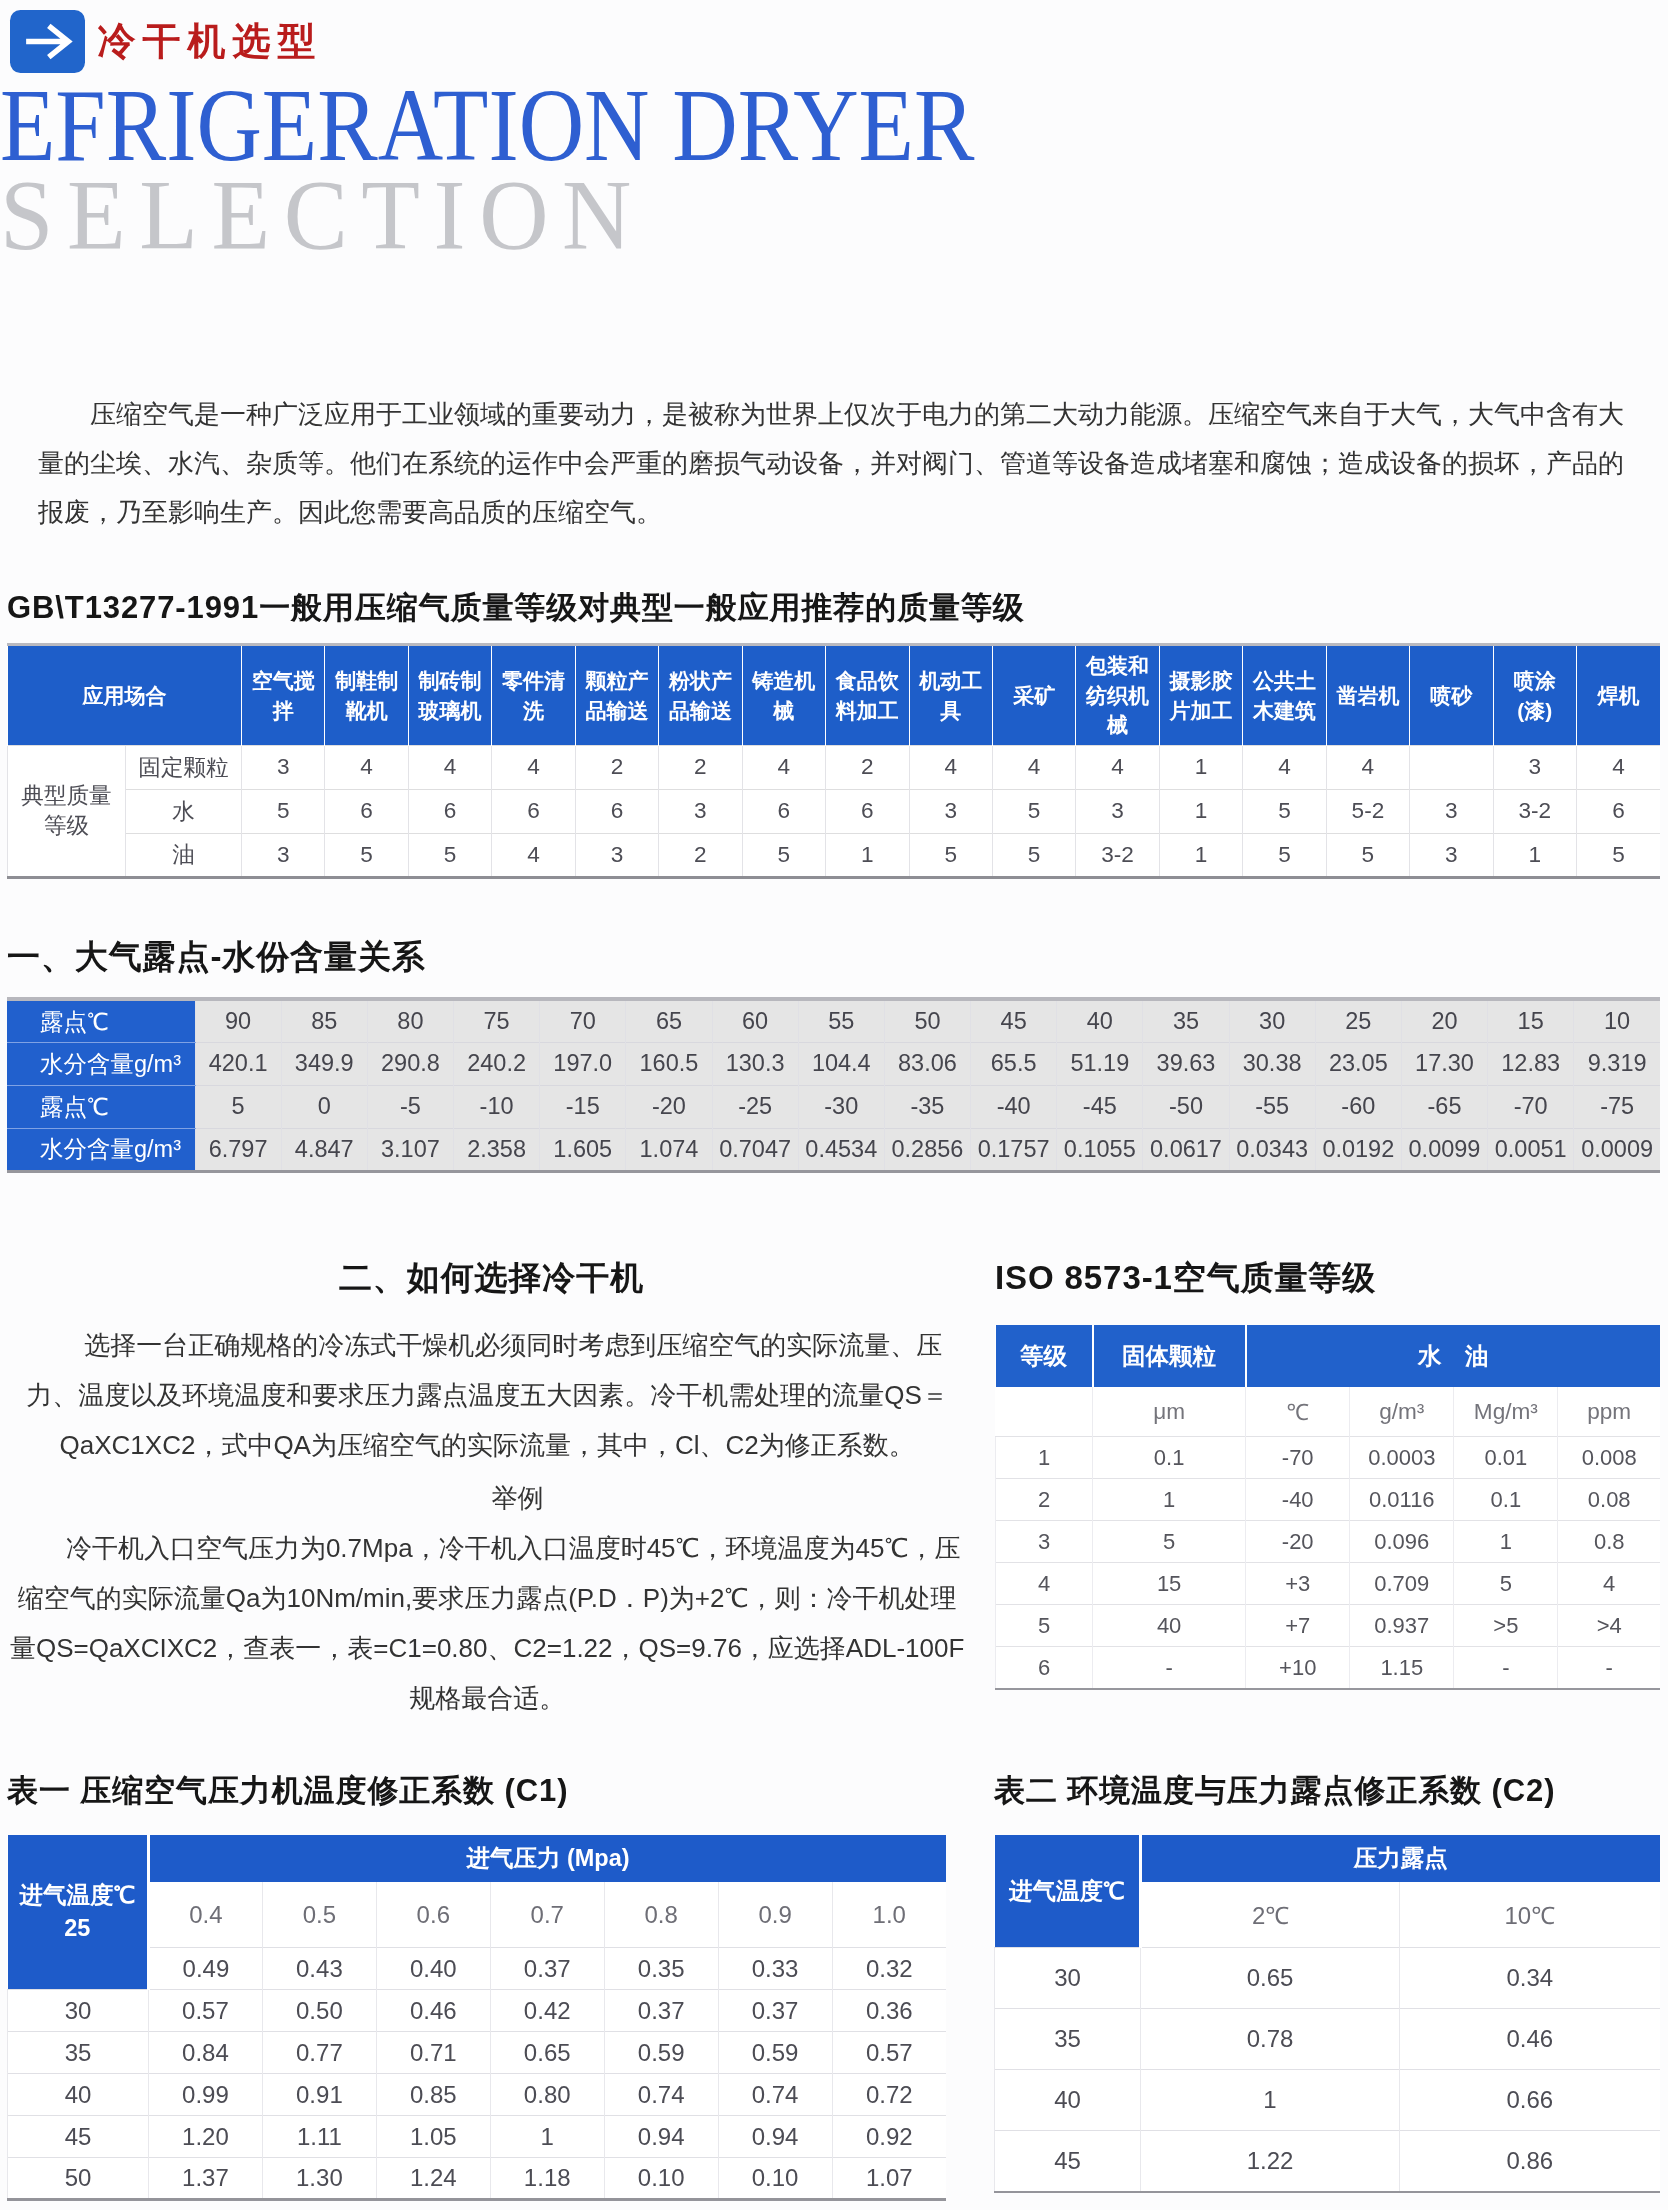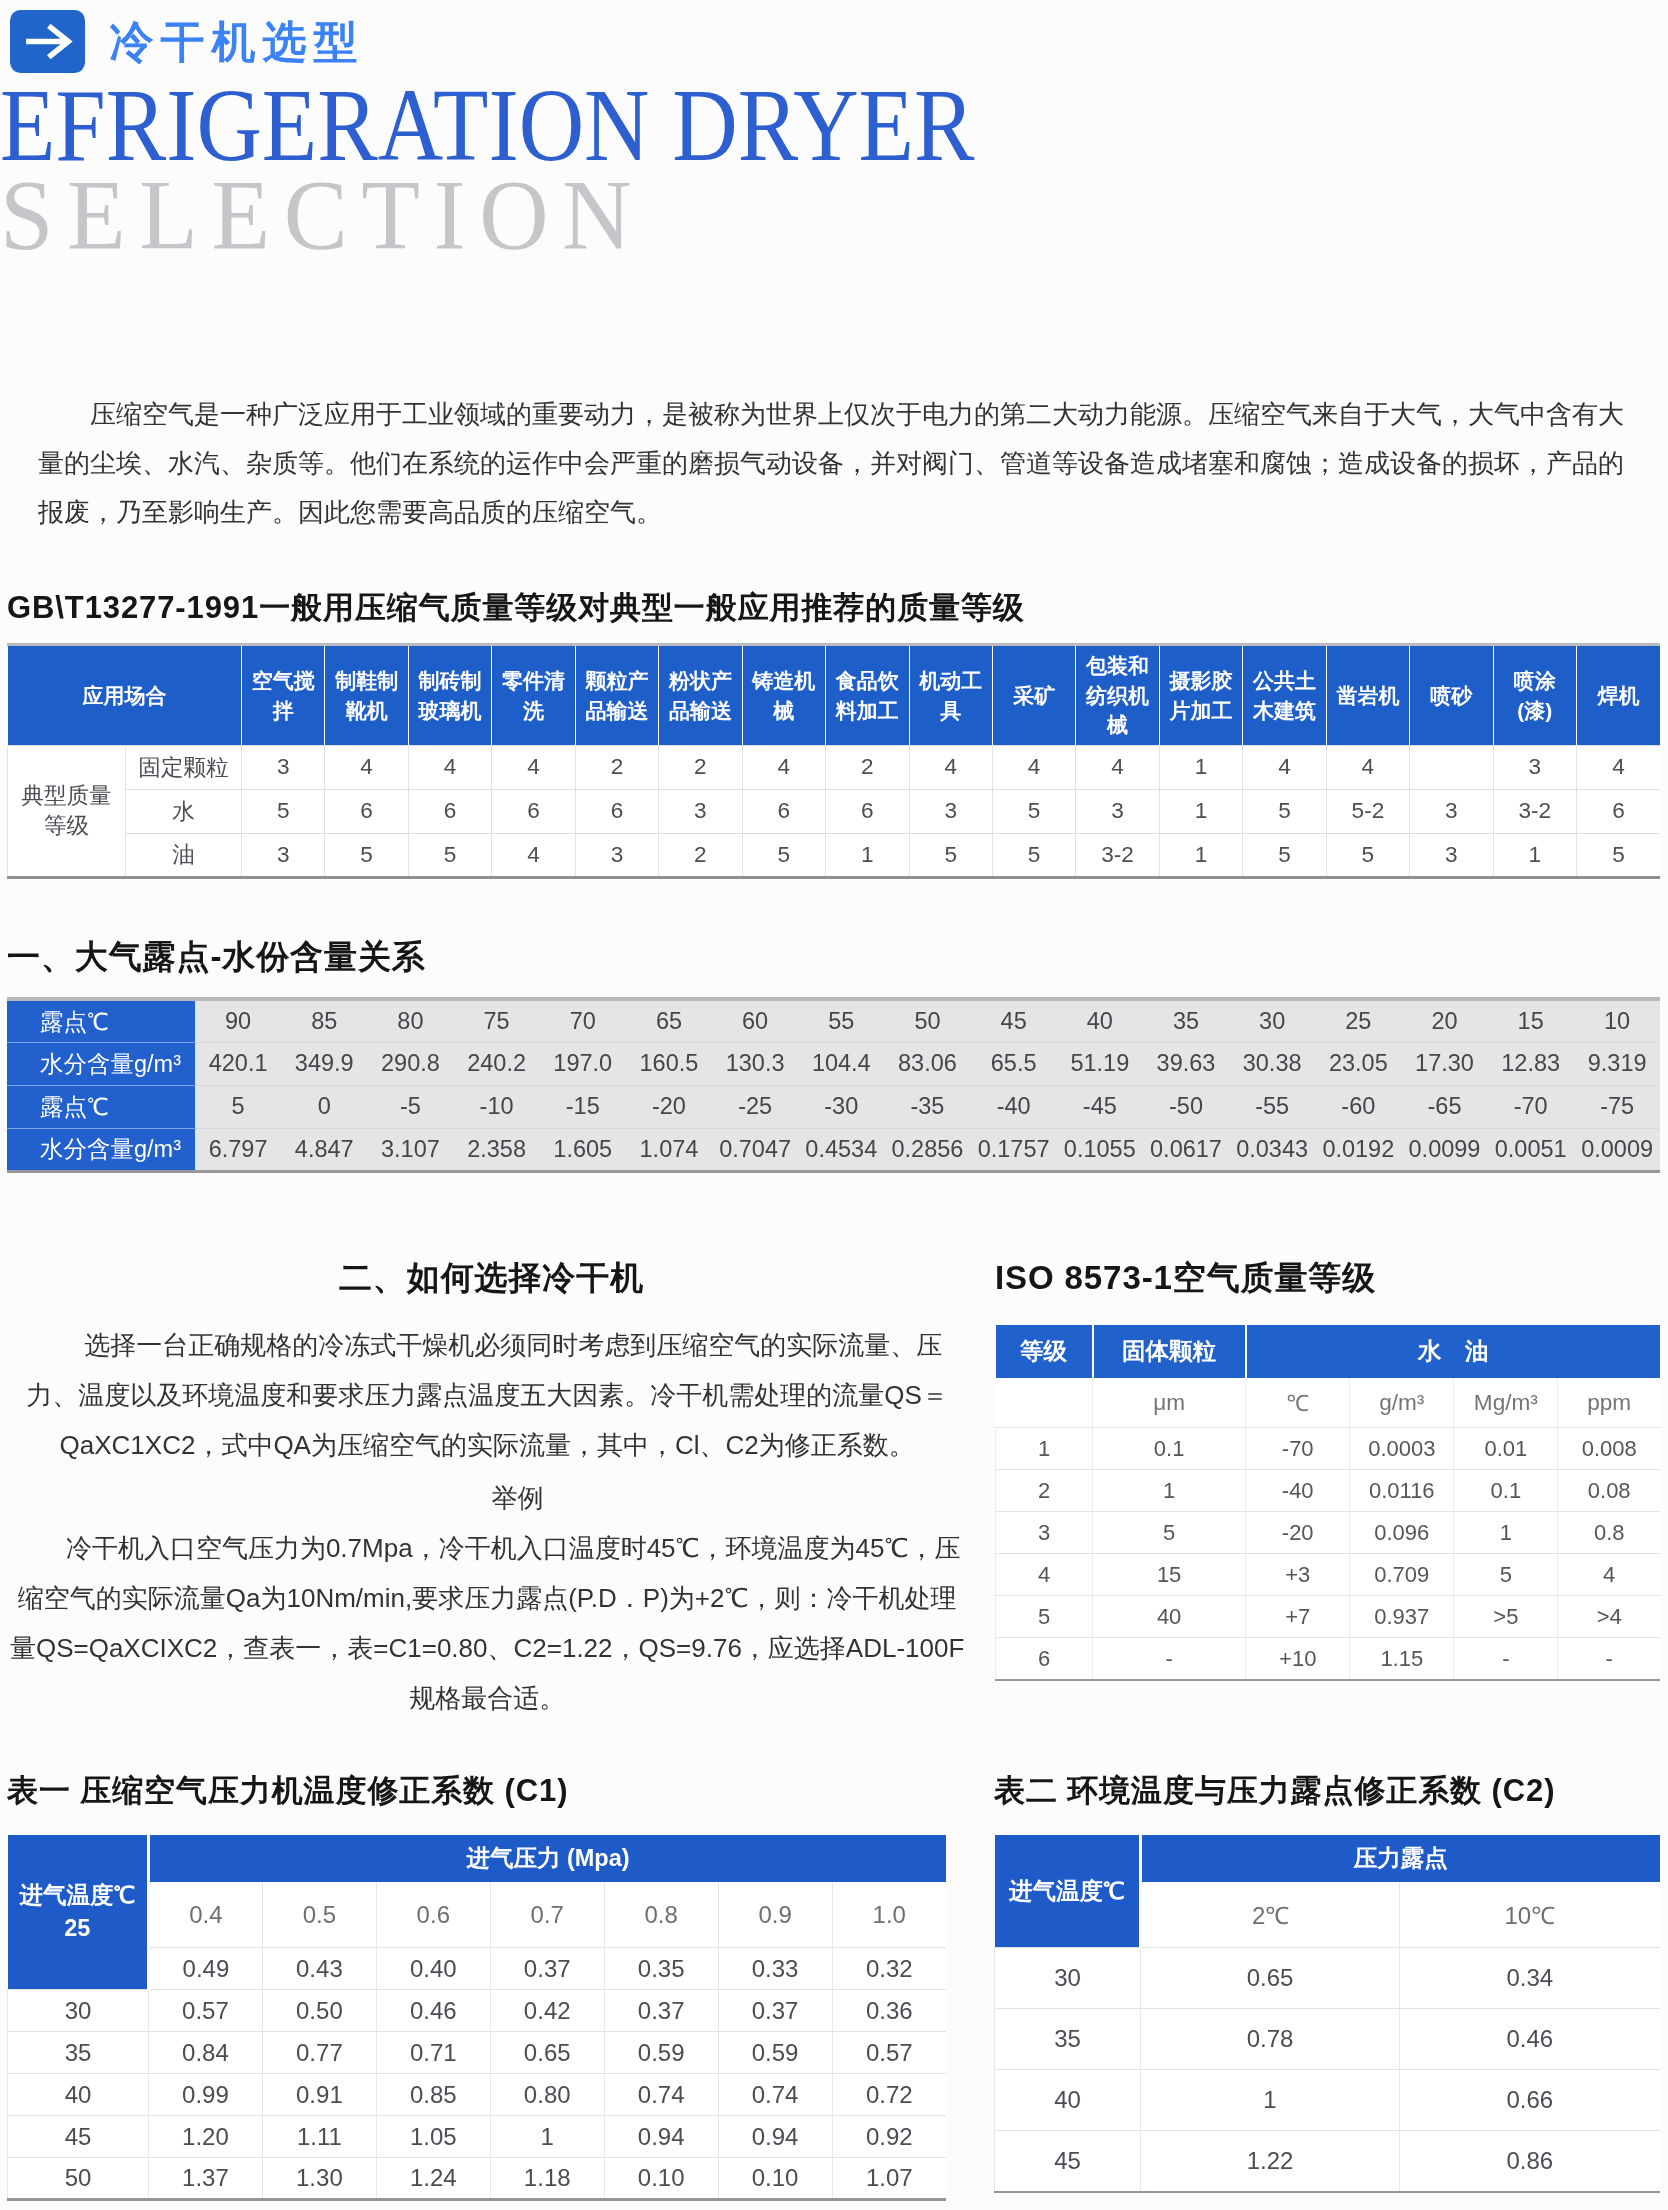--- a/index.html
+++ b/index.html
@@ -2,21 +2,21 @@
 <html style="font-size:14px"><head>
 <meta charset="utf-8">
 <style>
   html,body{margin:0;padding:0;background:#fff;}
   .page{width:1669px;height:2211px;background:#fcfcfd;position:relative;overflow:hidden;
         font-family:"Liberation Sans",sans-serif;color:#222;}
   
   .hdr{display:flex;align-items:center;padding:10.4px 0 0 10.4px;}
   .arrow-box{width:75px;height:63px;background:#2165cb;border-radius:10.4px;
              display:flex;align-items:center;justify-content:center;flex:0 0 auto;}
-  .title-cn{font-size:44px;font-weight:bold;color:#3b82f6;margin-left:24px;letter-spacing:7px;line-height:1.1;}
+  .title-cn{font-size:38px;font-weight:bold;color:#b91c1c;margin-left:12px;letter-spacing:7px;line-height:1.1;}
   .en1{font-family:"Liberation Serif",serif;font-size:103px;line-height:87px;color:#2e5fd1;
        white-space:nowrap;transform:scaleX(.88);transform-origin:left top;margin-top:8.7px;}
   .en2{font-family:"Liberation Serif",serif;font-size:99px;line-height:92px;color:#c5c6ca;
        letter-spacing:14px;white-space:nowrap;transform:scaleX(.97);transform-origin:left top;}
   .intro{margin:129px 33px 0 38px;font-size:26px;line-height:49px;color:#333;text-indent:2em;}
   .h-gb{margin:50px 0 0 7px;font-size:31px;font-weight:bold;color:#161616;letter-spacing:0.9px;}
   table{border-collapse:collapse;table-layout:fixed;}
   td,th{overflow:hidden;}
   
   .gbt{width:1653px;margin:14px 0 0 7px;border-top:3.5px solid #b9b9bf;border-bottom:3.5px solid #8e8e94;background:#fff;}
@@ -39,21 +39,21 @@
   .dewt td{font-size:23.5px;color:#45454d;text-align:center;border-left:0.9px solid #e0e0e5;
        border-top:0.9px solid #d8d8de;}
   
   .cols2{display:flex;margin:83px 0 0 7px;}
   .left2{width:969px;text-align:center;}
   .right2{width:667px;margin-left:19px;}
   .para{font-size:26px;line-height:50px;color:#333;text-indent:2em;margin:19px 8.7px 0 0;}
   .para-ex{font-size:26px;line-height:50px;color:#333;text-indent:2em;margin:3.5px 0 0 0;}
   
   .isot{width:665px;margin-top:24px;border-bottom:2.6px solid #97979d;background:#fff;}
-  .isot .ihead{height:53px;padding-left:48px;}
+  .isot .ihead{height:62px;padding-left:48px;}
   .isot .ihead th{background:#2161cb;color:#fff;font-size:23.5px;font-weight:bold;text-align:center;
         border-left:2.6px solid #fff;}
   .isot .iunits{height:50px;}
   .isot .iunits td{color:#74747b;font-size:22.6px;text-align:center;border-left:0.9px solid #ececf0;}
   .isot .irow{height:42px;}
   .isot .irow td{font-size:22px;color:#55555c;text-align:center;border-top:0.9px solid #e2e2e6;
         border-left:0.9px solid #ececf0;}
   
   .cols3{display:flex;margin:47px 0 0 7px;}
   .left3{width:963px;}

